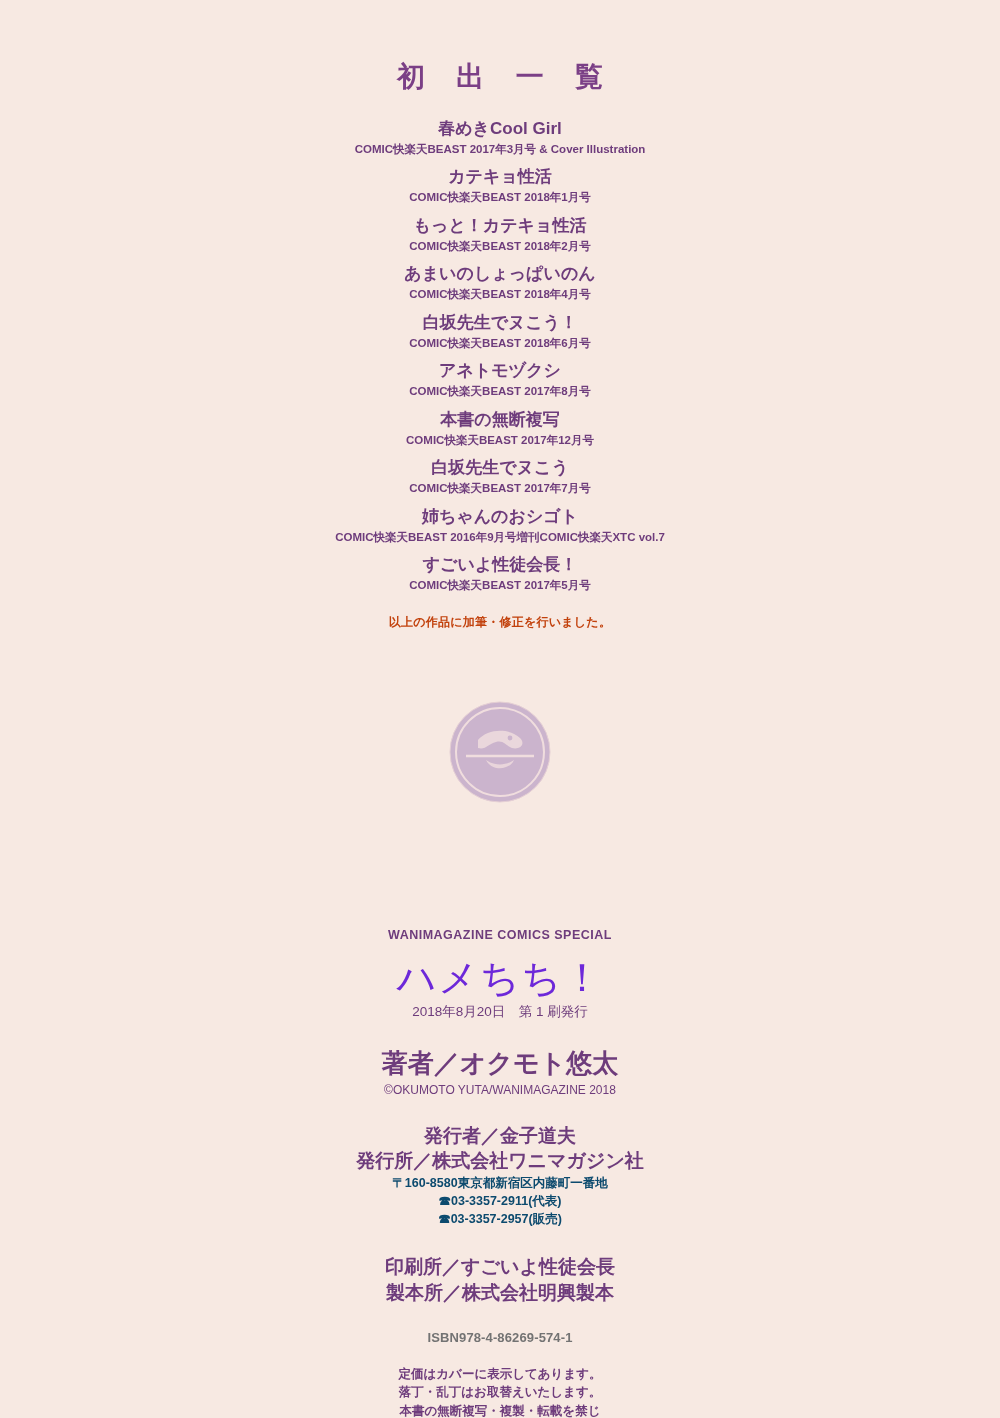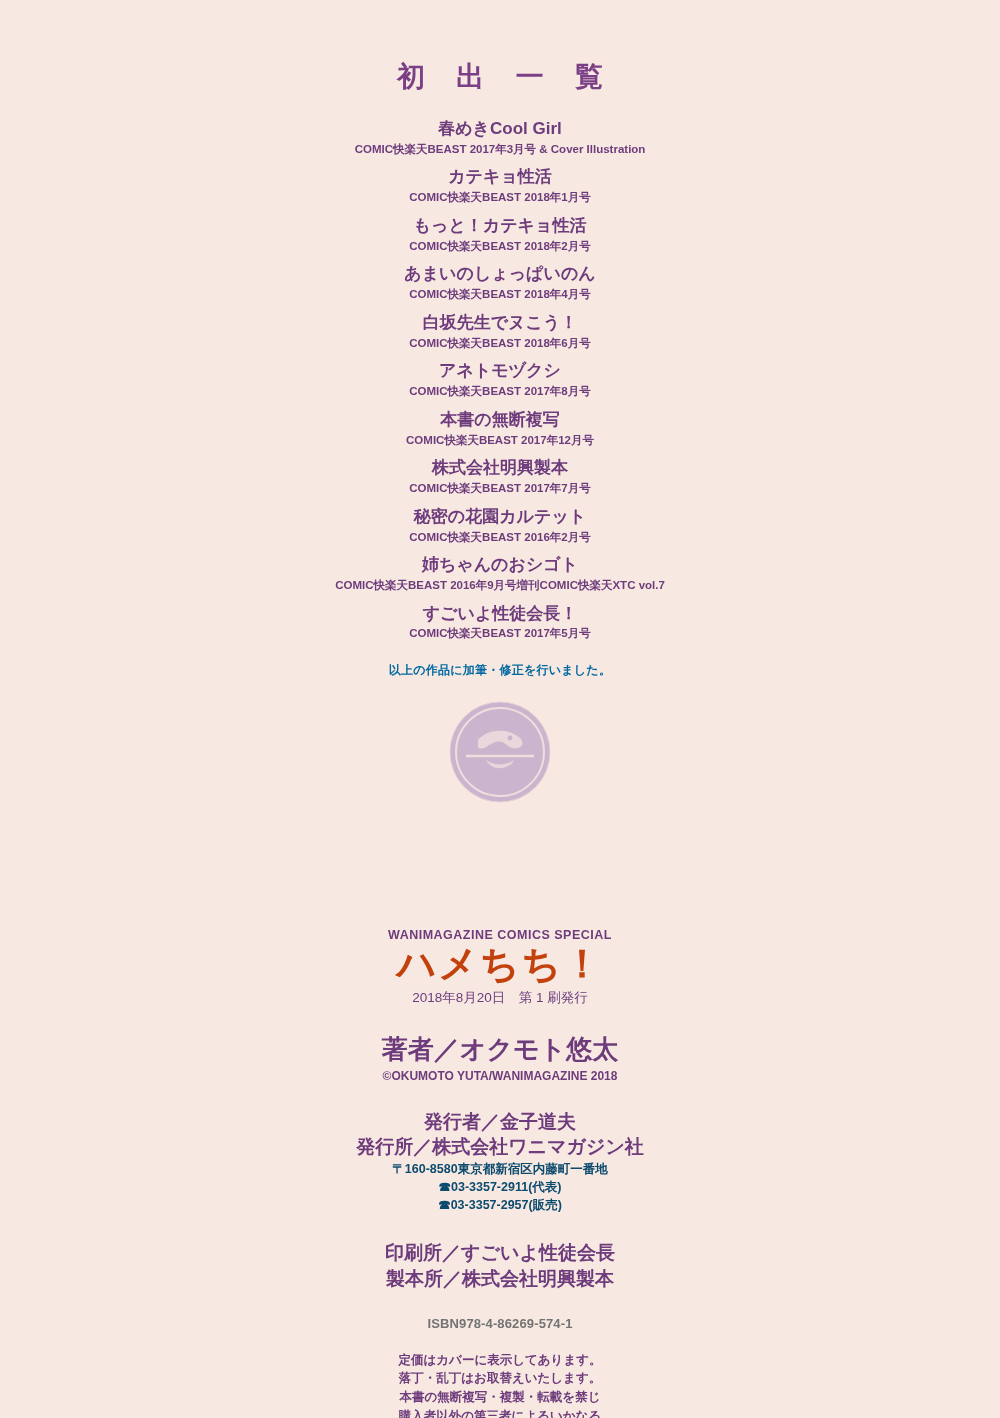--- a/index.html
+++ b/index.html
@@ -51,21 +51,21 @@
     font-weight: bold;
     line-height: 1.35;
     color: #6e3c7c;
     margin-top: 1px;
   }
   .note {
     margin-top: 20px;
     font-size: 12px;
     font-weight: bold;
     letter-spacing: 0.02em;
-    color: #0369a1;
+    color: #c2410c;
   }
 
   
   .emblem {
     position: absolute;
     left: 50%;
     top: 700px;
     transform: translateX(-50%);
     width: 104px;
     height: 104px;
@@ -80,25 +80,25 @@
     text-align: center;
   }
   .imprint-label {
     font-size: 12.5px;
     font-weight: bold;
     letter-spacing: 0.04em;
     color: #6e3c7c;
   }
   .book-title {
     font-size: 39px;
-    font-weight: bold;
+    font-weight: normal;
     letter-spacing: 0.04em;
     line-height: 1.15;
-    margin-top: 0;
-    color: #c2410c;
+    margin-top: 14px;
+    color: #6d28d9;
   }
   .pub-date {
     font-size: 13.5px;
     font-weight: normal;
     margin-top: 2px;
     color: #6e3c7c;
   }
   .block {
     margin-top: 26px;
   }
@@ -115,21 +115,21 @@
     color: #6e3c7c;
   }
   .line-sm {
     font-size: 12.5px;
     font-weight: bold;
     line-height: 1.45;
     color: #0c4a6e;
   }
   .copyright {
     font-size: 12px;
-    font-weight: bold;
+    font-weight: normal;
     margin-top: 2px;
     color: #6e3c7c;
   }
   .isbn {
     margin-top: 24px;
     font-size: 13px;
     font-weight: bold;
     letter-spacing: 0.01em;
     color: #737373;
   }
@@ -171,26 +171,22 @@
     </div>
     <div class="entry">
       <div class="entry-title">アネトモヅクシ</div>
       <div class="entry-source">COMIC快楽天BEAST 2017年8月号</div>
     </div>
     <div class="entry">
       <div class="entry-title">本書の無断複写</div>
       <div class="entry-source">COMIC快楽天BEAST 2017年12月号</div>
     </div>
     <div class="entry">
-      <div class="entry-title">株式会社明興製本</div>
+      <div class="entry-title">白坂先生でヌこう</div>
       <div class="entry-source">COMIC快楽天BEAST 2017年7月号</div>
-    </div>
-    <div class="entry">
-      <div class="entry-title">秘密の花園カルテット</div>
-      <div class="entry-source">COMIC快楽天BEAST 2016年2月号</div>
     </div>
     <div class="entry">
       <div class="entry-title">姉ちゃんのおシゴト</div>
       <div class="entry-source">COMIC快楽天BEAST 2016年9月号増刊COMIC快楽天XTC vol.7</div>
     </div>
     <div class="entry">
       <div class="entry-title">すごいよ性徒会長！</div>
       <div class="entry-source">COMIC快楽天BEAST 2017年5月号</div>
     </div>
 

